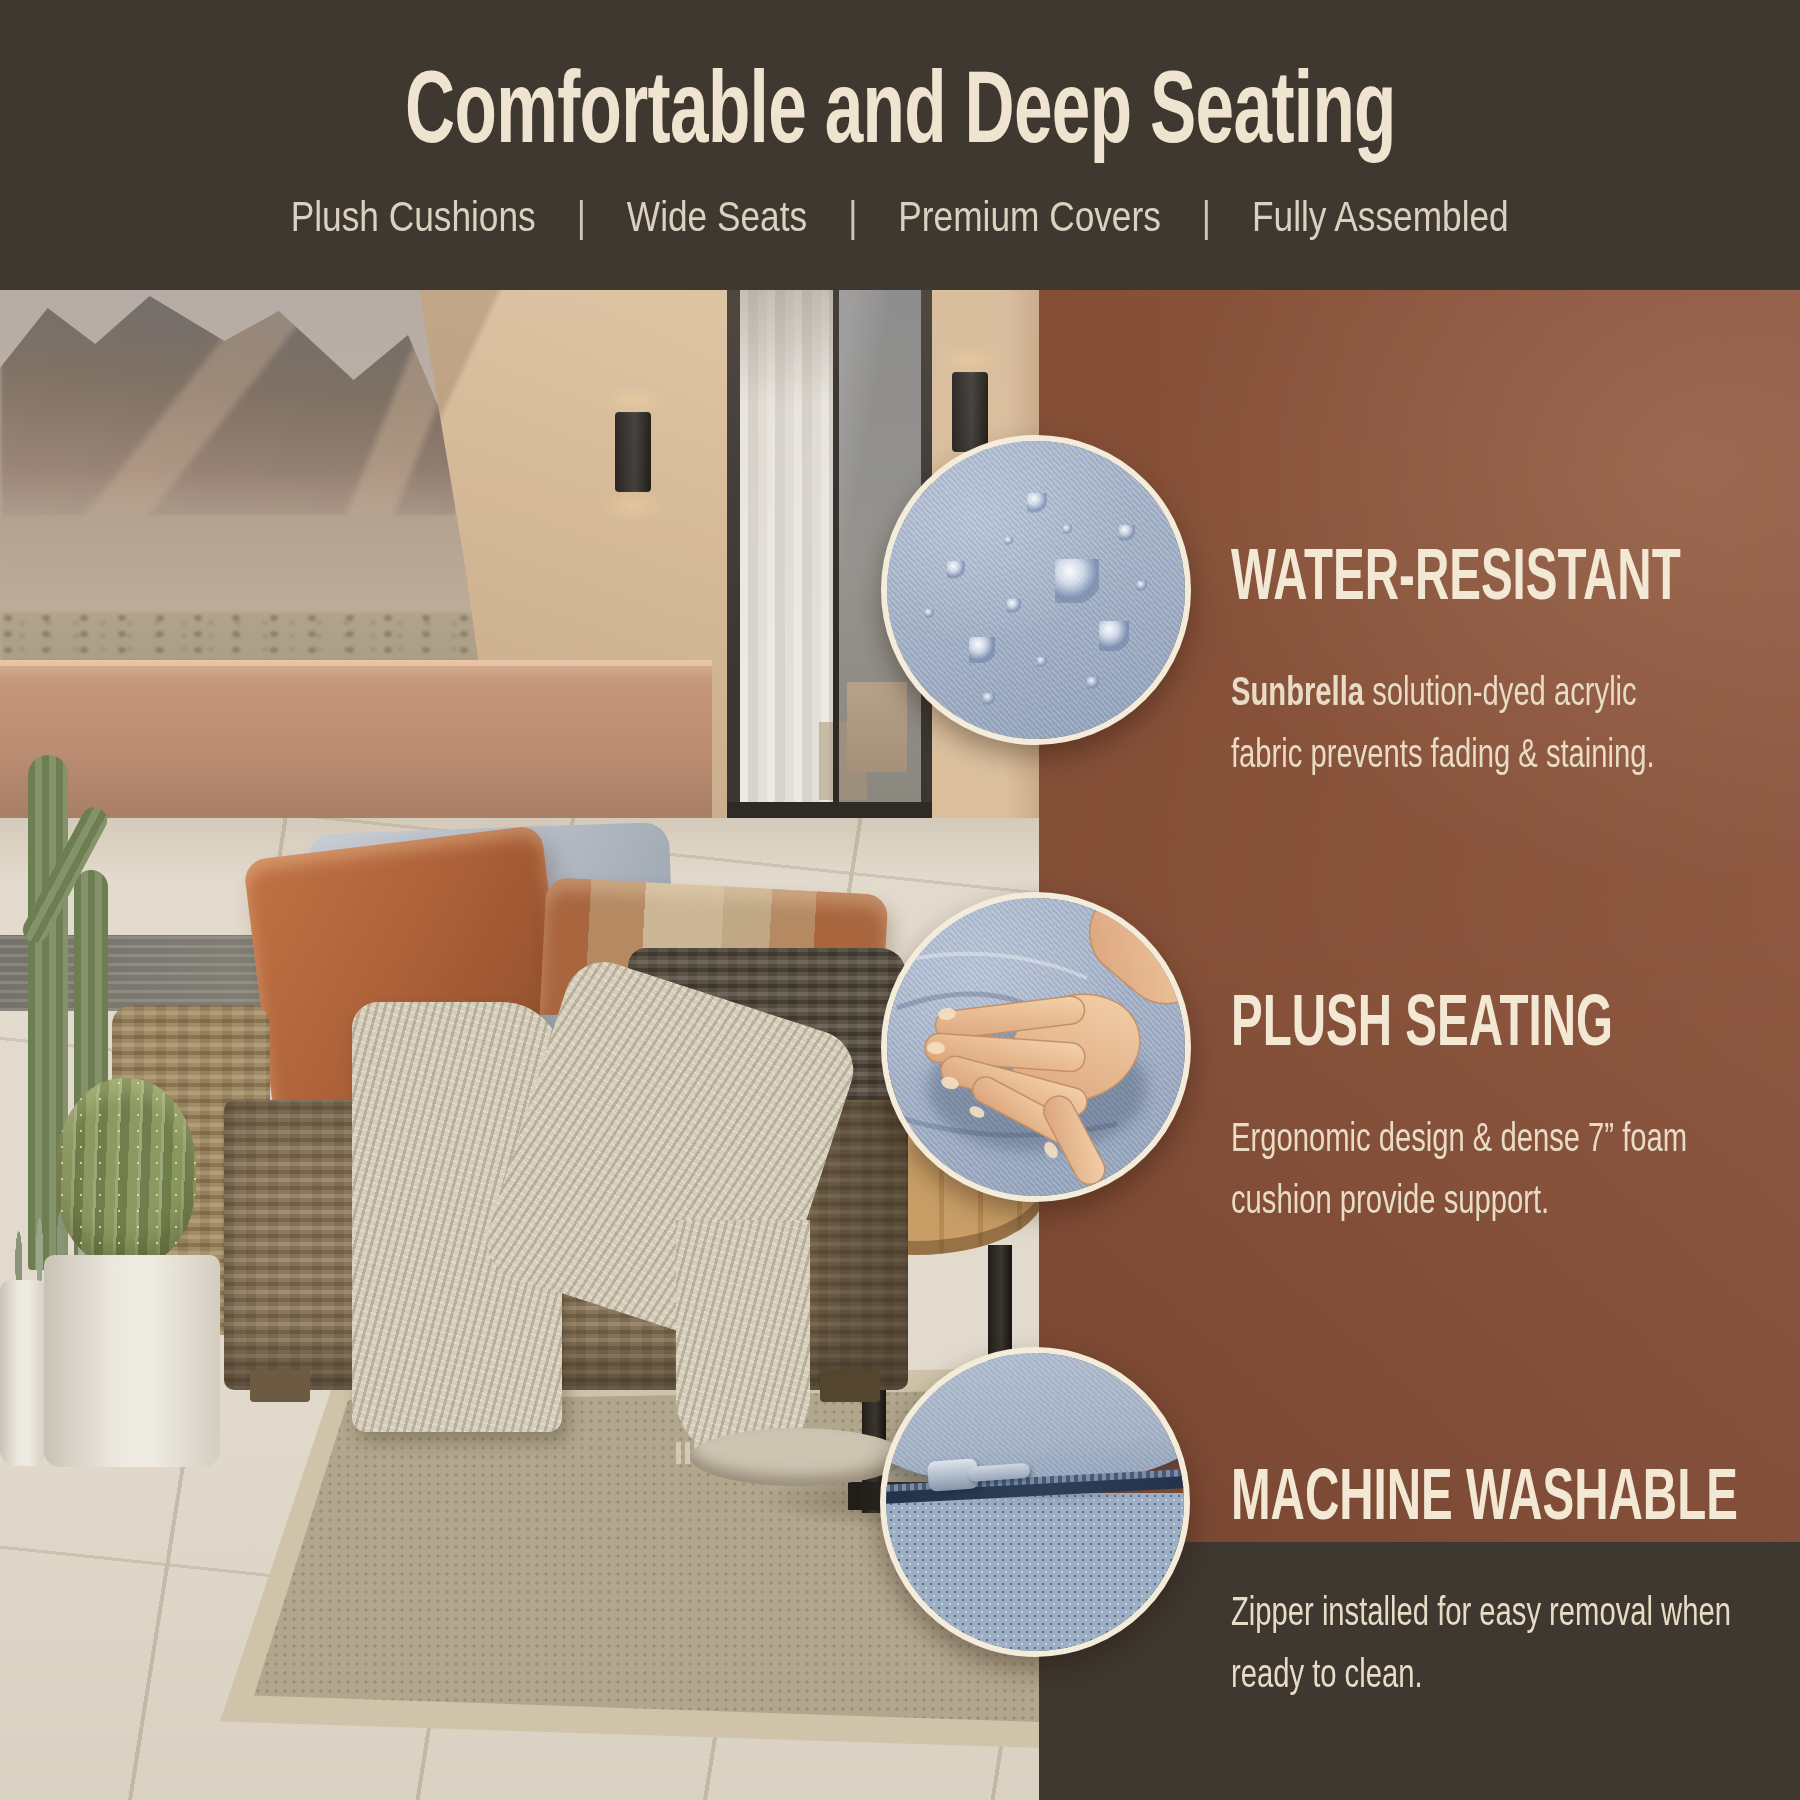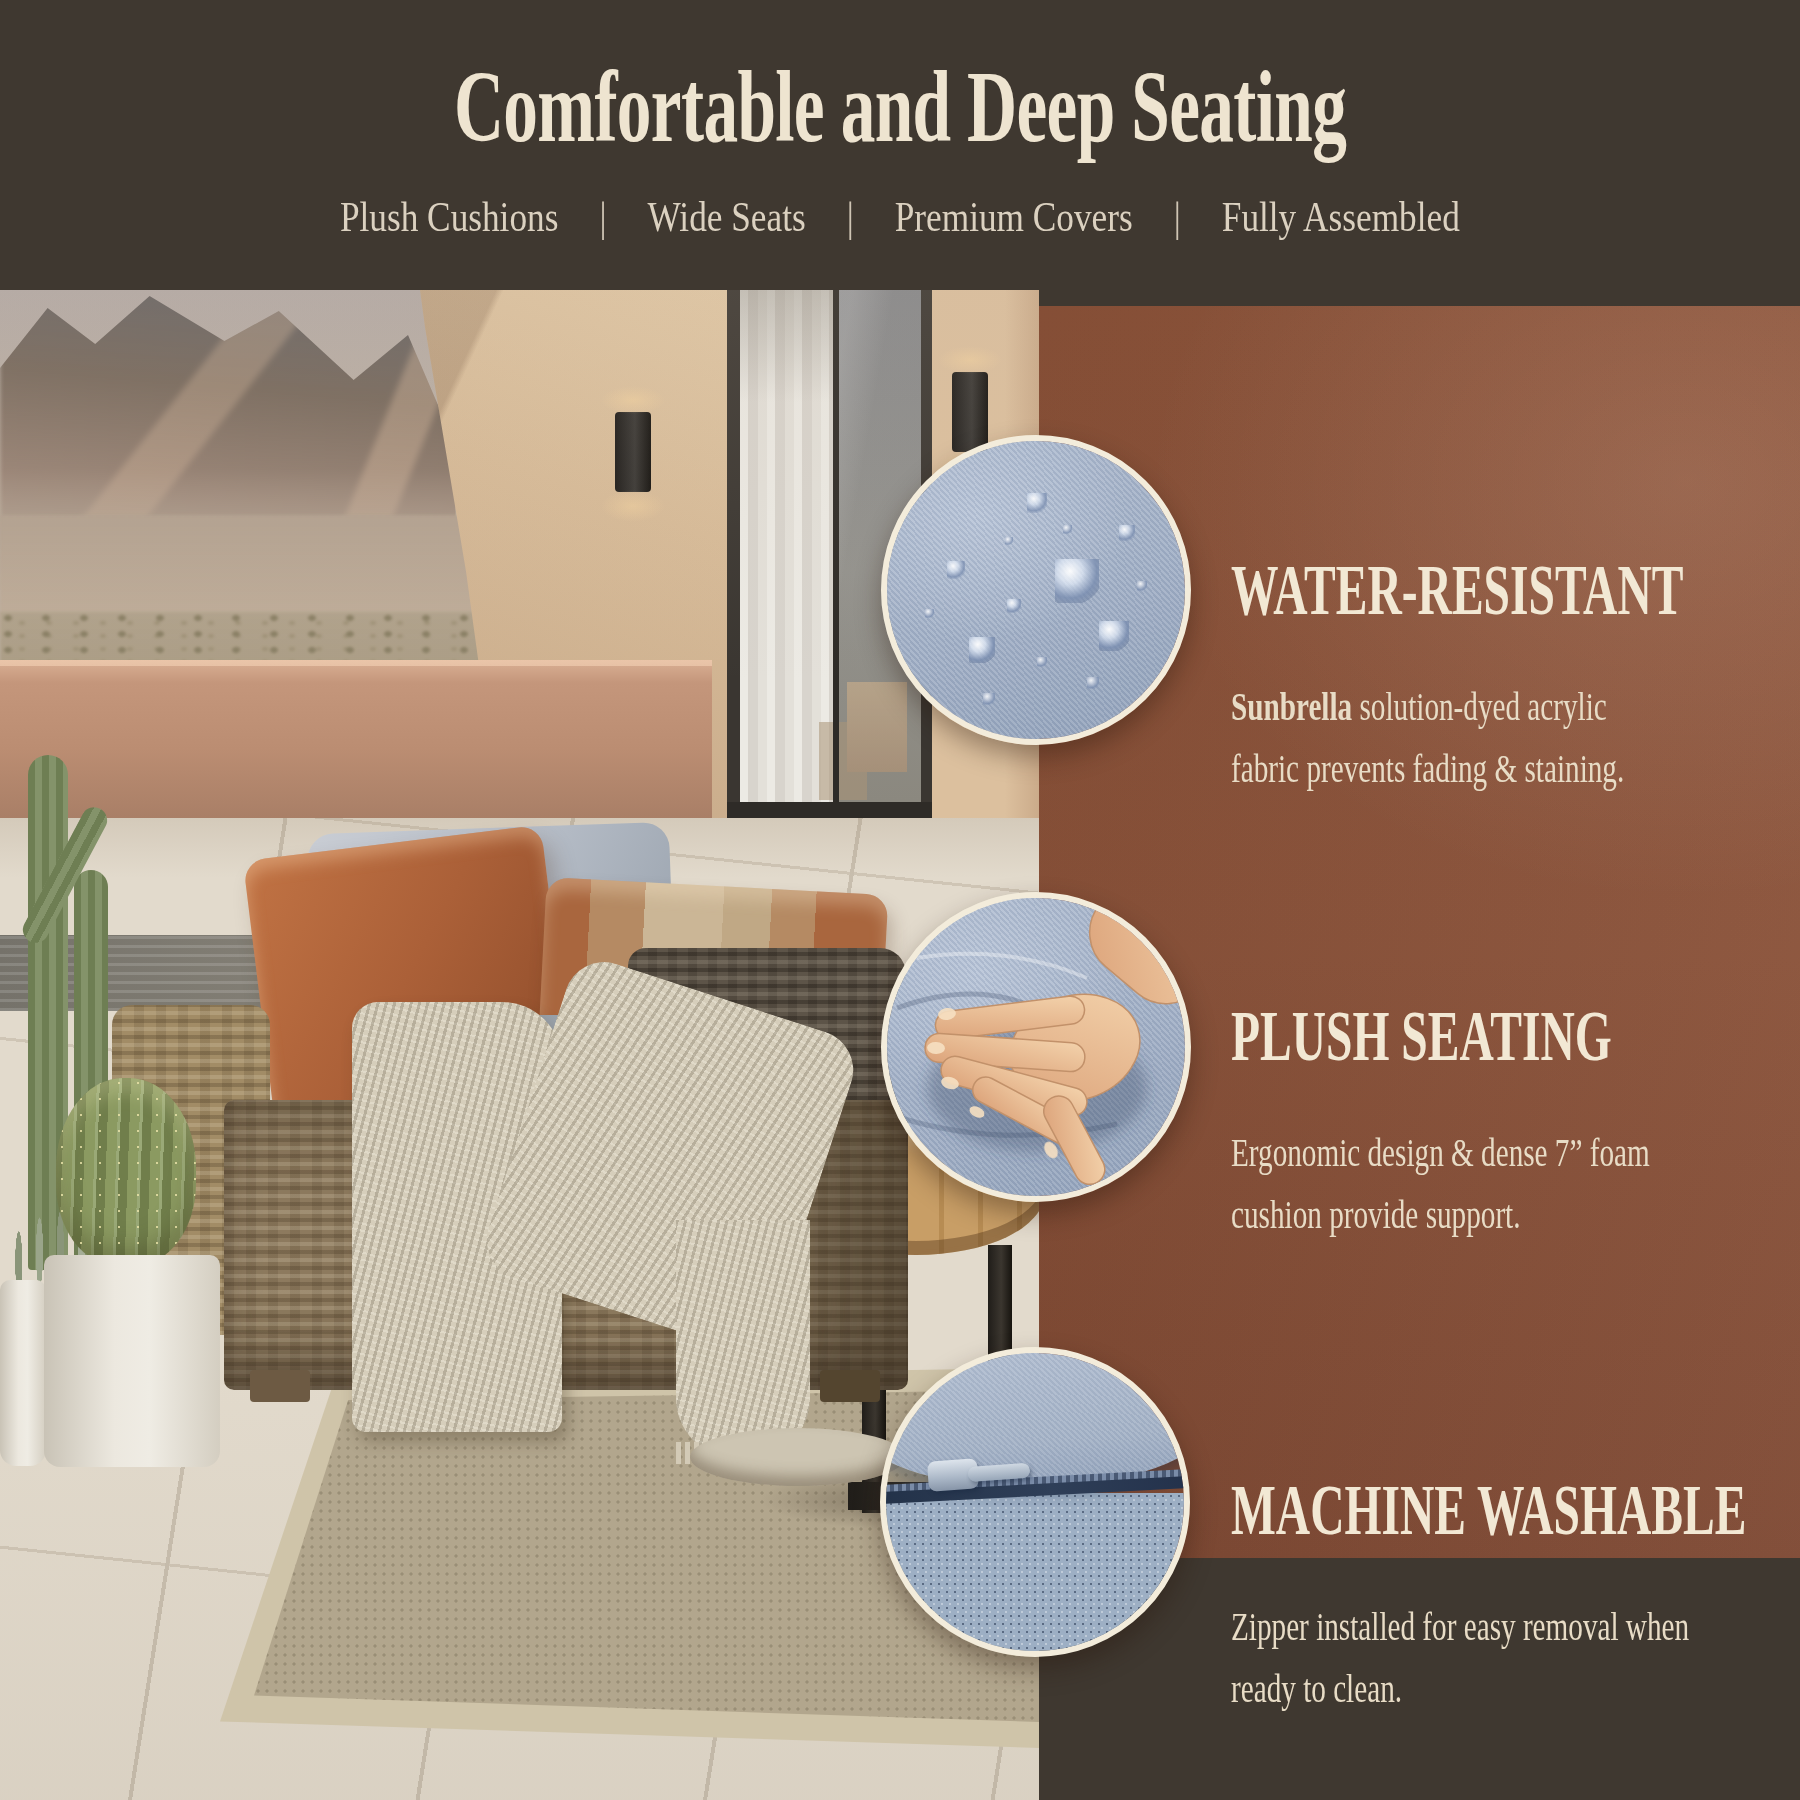--- a/index.html
+++ b/index.html
@@ -1,35 +1,35 @@
 <!DOCTYPE html>
 <html><head>
 <meta charset="utf-8">
 <style>
   html,body{margin:0;padding:0;background:#222;}
   .canvas{position:relative;width:1800px;height:1800px;overflow:hidden;
-    font-family:Liberation Serif, serif;background:#3f3830;}
+    font-family:Liberation Sans, sans-serif;background:#3f3830;}
   .abs{position:absolute;}
 
   
   .header{left:0;top:0;width:1800px;height:290px;background:#3f3830;
     display:flex;flex-direction:column;align-items:center;justify-content:center;z-index:40;}
   .title{color:#eee4d0;font-weight:700;font-size:102px;line-height:1;white-space:nowrap;
     transform:scaleX(.68);transform-origin:center;letter-spacing:-1px;margin-top:6px;}
   .subtitle{margin-top:34px;display:flex;align-items:center;gap:50px;color:#dbd1c0;
     font-size:43px;transform:scaleX(.82);transform-origin:center;white-space:nowrap;}
   .subtitle .pipe{color:#cfc5b4;font-weight:300;}
 
   
   .panel{left:1039px;top:290px;width:761px;height:1252px;
     background:
       radial-gradient(900px 700px at 85% 14%, rgba(255,232,214,.12), transparent 60%),
       linear-gradient(103deg, rgba(0,0,0,.06), rgba(255,255,255,.05)),
       linear-gradient(180deg,#8d5339 0%, #8a5138 52%, #7c4630 100%);
-    z-index:10;margin-top:16px;}
+    z-index:10;}
   .feature{position:absolute;width:840px;color:#e8dcc6;}
   .feature h2{margin:0;font-size:72px;line-height:72px;font-weight:700;color:#f2e8d4;
     white-space:nowrap;transform:scaleX(.66);transform-origin:left top;letter-spacing:0;}
   .feature .body{margin-top:50px;font-size:40px;line-height:62px;white-space:nowrap;
     transform:scaleX(.73);transform-origin:left top;}
   .feature .body b{font-weight:700;}
 
   
   .photo{left:0;top:290px;width:1039px;height:1510px;overflow:hidden;background:#beb1a3;z-index:5;}
   .sky{left:0;top:0;width:1039px;height:240px;

